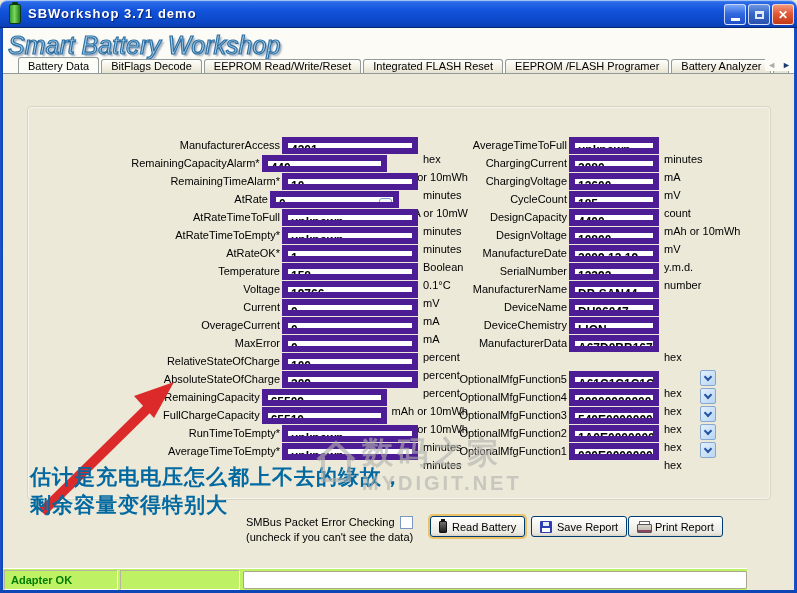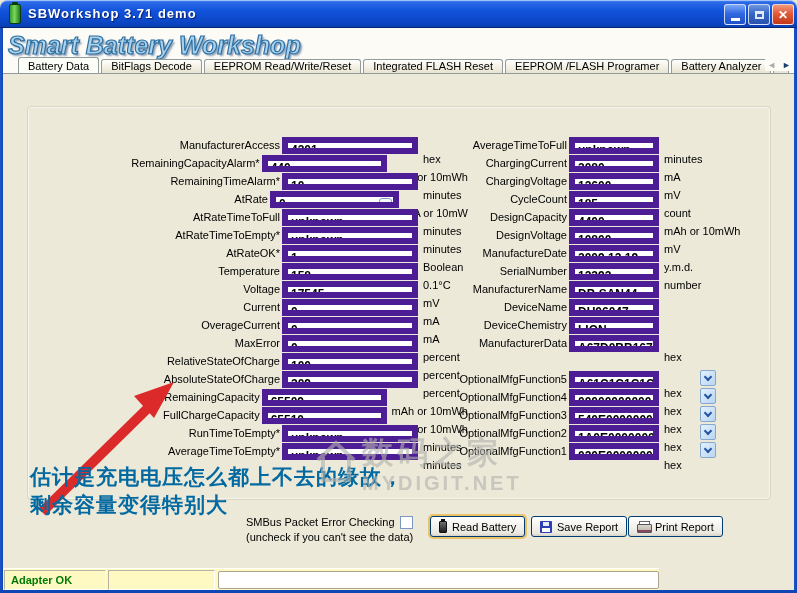--- a/index.html
+++ b/index.html
@@ -30,21 +30,21 @@
   .glyph-min { width:9px; height:3px; background:#fff; align-self:flex-end; margin:0 auto 3px auto; }
   .glyph-max { width:9px; height:8px; border:2px solid #fff; border-top-width:3px; opacity:.85; }
   .glyph-close { color:#fff; font-weight:bold; font-size:12px; line-height:12px; }
   .border-l, .border-r { position:absolute; top:28px; width:3px; height:562px; background: linear-gradient(90deg,#1D54C8,#0F46B6); }
   .border-l { left:0; } .border-r { left:794px; }
   .border-b { position:absolute; left:0; top:590px; width:797px; height:3px; background:#0F46B6; }
   .client { position:absolute; left:3px; top:28px; width:791px; height:562px; background:#ECE9D8; }
 
   
   .logo-strip { position:absolute; left:3px; top:28px; width:791px; height:45px; background:#FCFBF6; }
-  .logo-text { position:absolute; left:8px; top:31px; font-size:25px; font-weight:bold; font-style:italic;
+  .logo-text { position:absolute; left:8px; top:31px; font-size:25px; font-weight:normal; font-style:italic;
     color:#A9D3EC; -webkit-text-stroke:1.2px #2F6FA2; letter-spacing:0px; white-space:nowrap;
     text-shadow:2px 2px 2px rgba(45,80,130,.55); }
   .tabbar { position:absolute; left:3px; top:56px; width:791px; height:17px;
     display:flex; align-items:flex-end; padding-left:15px; overflow:hidden; }
   .tab { flex:0 0 auto; background:linear-gradient(180deg,#FEFEFB,#F3F0E3 60%,#E6E2CF);
     border:1px solid #919B9C; border-bottom:none; border-radius:3px 3px 0 0;
     height:14px; line-height:13px; font-size:11px; padding:0 9px; margin-right:2px;
     white-space:nowrap; cursor:pointer; color:#000; }
   .tab.active { background:#FDFDF8; height:17px; line-height:16px; position:relative; z-index:3; margin-bottom:-1px; }
   .tab.partial { width:16px; padding:0 0 0 6px; overflow:hidden; }
@@ -116,21 +116,21 @@
   .ic-batt::before { content:""; position:absolute; left:1px; top:-3px; width:4px; height:2px; background:#111; }
   .ic-floppy { width:12px; height:12px; background:#2B3FB5; border-radius:1px; position:relative; }
   .ic-floppy::before { content:""; position:absolute; left:3px; top:1px; width:6px; height:4px; background:#E8ECF8; }
   .ic-floppy::after  { content:""; position:absolute; left:2px; bottom:1px; width:8px; height:4px; background:#fff; }
   .ic-printer { width:13px; height:11px; position:relative; }
   .ic-printer::before { content:""; position:absolute; left:2px; top:0; width:9px; height:4px; background:#fff; border:1px solid #666; }
   .ic-printer::after  { content:""; position:absolute; left:0; top:3px; width:13px; height:7px; border:1px solid #555;
     background:linear-gradient(180deg,#DCD8D0,#B8B2A8); border-radius:1px; box-shadow: inset 0 -2px 0 #8A4460; }
 
   
-  .statusbar { position:absolute; left:3px; top:568px; width:656px; height:22px; background:#fef9c3;
+  .statusbar { position:absolute; left:3px; top:568px; width:744px; height:22px; background:#bef264;
     border-top:1px solid #FFFFFF; display:flex; align-items:center; }
   .status-panel { height:20px; border:1px solid; border-color:#B8B4A0 #FFFFFF #FFFFFF #B8B4A0; margin:0 1px;
     display:flex; align-items:center; padding:0 6px; }
   .sp1 { width:121px; } .sp2 { width:127px; }
   .status-adapter { color:#007B00; font-weight:bold; font-size:11px; }
   .status-box { margin-left:2px; width:537px; height:18px; background:#fff; border:1px solid #A9A591; border-radius:2px; }
 </style>
 </head>
 <body>
 
@@ -210,21 +210,21 @@
         <div class="fvalue">1</div>
         <div class="funit">Boolean</div>
       </div>
       <div class="frow">
         <div class="flabel">Temperature</div>
         <div class="fvalue">158</div>
         <div class="funit">0.1°C</div>
       </div>
       <div class="frow">
         <div class="flabel">Voltage</div>
-        <div class="fvalue">17545</div>
+        <div class="fvalue">19766</div>
         <div class="funit">mV</div>
       </div>
       <div class="frow">
         <div class="flabel">Current</div>
         <div class="fvalue">0</div>
         <div class="funit">mA</div>
       </div>
       <div class="frow">
         <div class="flabel">OverageCurrent</div>
         <div class="fvalue">0</div>

